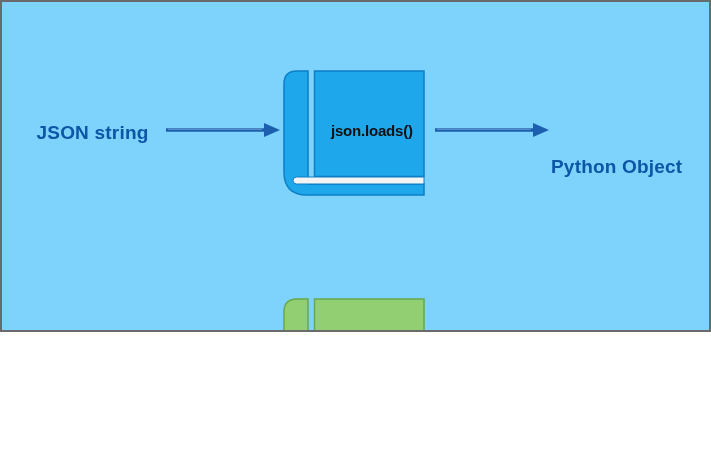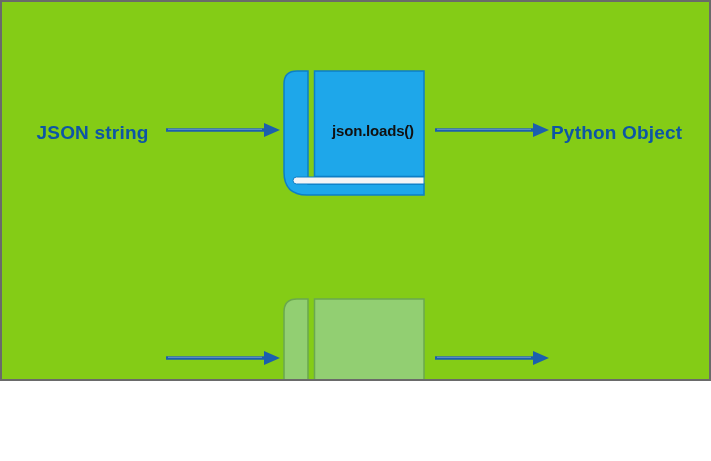--- a/index.html
+++ b/index.html
@@ -1,21 +1,21 @@
 <!DOCTYPE html>
 <html><head>
 <meta charset="utf-8">
 <style>
   html, body { margin: 0; padding: 0; background: #ffffff; }
   .canvas {
     position: relative;
     width: 711px;
-    height: 381px;
+    height: 332px;
     box-sizing: border-box;
-    background: #84cc16;
+    background: #7dd3fc;
     border: 2px solid #6a6a6a;
     overflow: hidden;
     font-family: "Liberation Sans", sans-serif;
   }
   .row {
     position: absolute;
     left: 0;
     width: 707px;
     height: 126px;
   }
@@ -25,21 +25,21 @@
     position: absolute;
     top: 50%;
     transform: translateY(-50%);
     font-size: 19px;
     font-weight: bold;
     color: #0d55a5;
     white-space: pre;
     letter-spacing: 0.2px;
   }
   .input-label  { left: 18px; width: 145px; text-align: center; }
-  .output-label { left: 549px; text-align: left; }
+  .output-label { left: 549px; text-align: left; margin-top: 34px; }
   .arrow-svg {
     position: absolute;
     top: 0;
     height: 126px;
   }
   .arrow-1 { left: 160px; width: 120px; }
   .arrow-2 { left: 429px; width: 120px; }
   .book-svg {
     position: absolute;
     left: 281px;
@@ -47,27 +47,26 @@
     width: 143px;
     height: 127px;
   }
   .fn-label {
     position: absolute;
     left: 313px;
     top: 60px;
     width: 111px;
     transform: translateY(-50%);
     box-sizing: border-box;
-    padding-left: 5px;
+    padding-left: 16px;
     font-size: 15px;
     font-weight: bold;
     color: #111111;
     letter-spacing: -0.2px;
     white-space: pre;
-    text-align: center;
   }
 </style>
 </head>
 <body>
 
 <div class="canvas">
 
   <div class="row row-1">
     <div class="io-label input-label">JSON string</div>
 

